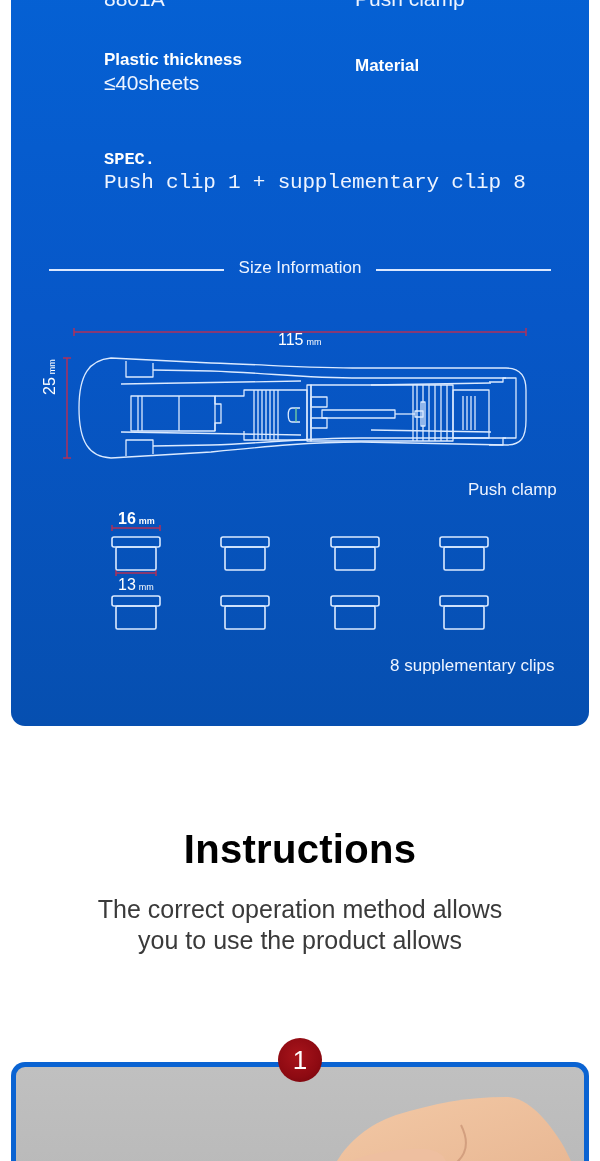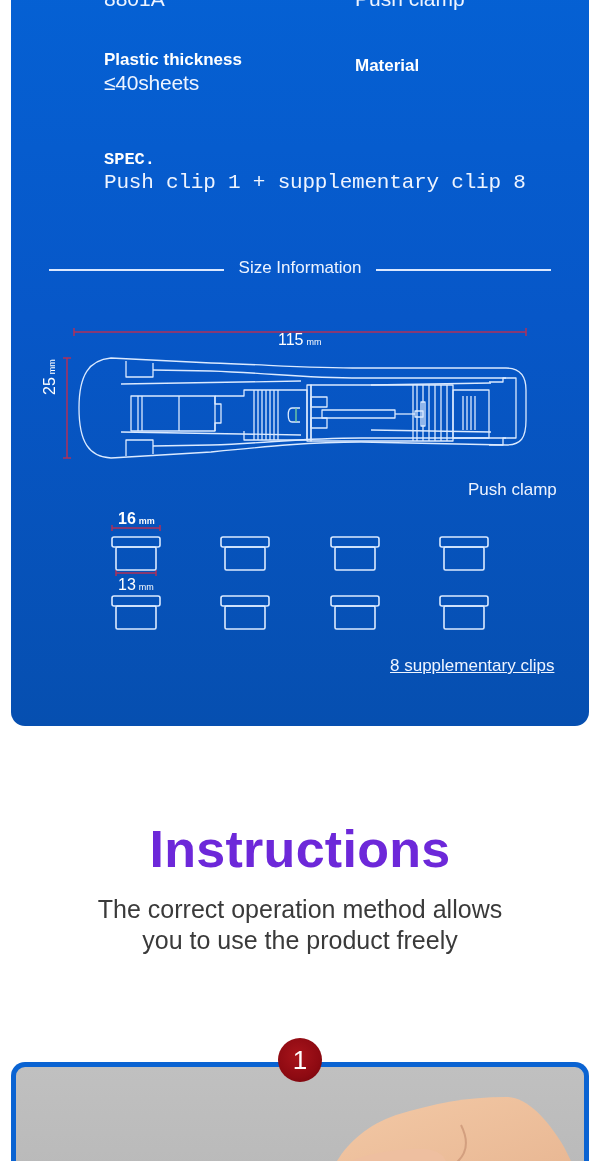--- a/index.html
+++ b/index.html
@@ -24,21 +24,21 @@
   .size-header .title { position: absolute; left: 0; width: 100%; text-align: center; top: 0; font-size: 17px; color: #eef4ff; }
 
   .dim-label { position: absolute; color: #ffffff; font-size: 16px; white-space: nowrap; }
   .dim-label .unit { font-size: 9px; margin-left: 3px; }
 
   .caption { position: absolute; font-size: 17px; color: #eef4ff; white-space: nowrap; }
 
   .diagram { position: absolute; left: 0; top: 0; }
 
   .instructions { position: absolute; left: 0; top: 826px; width: 600px; text-align: center; }
-  .instructions .h1 { font-size: 52px; font-weight: bold; color: #6d28d9; line-height: 46px; letter-spacing: 0.3px; }
+  .instructions .h1 { font-size: 40px; font-weight: bold; color: #000000; line-height: 46px; letter-spacing: 0.3px; }
   .instructions .sub { margin-top: 22px; font-size: 25px; color: #3a3a3a; line-height: 31px; }
 
   .step-frame {
     position: absolute; left: 11px; top: 1062px; width: 578px; height: 120px;
     border: 5px solid #0a63d2; border-bottom: none; border-radius: 14px 14px 0 0;
     background: linear-gradient(180deg, #c0c0c0 0%, #b9b9b9 100%);
     overflow: hidden;
   }
   .step-badge {
     position: absolute; left: 278px; top: 1038px; width: 44px; height: 44px; border-radius: 50%;
@@ -199,28 +199,28 @@
         <rect x="320" y="616" width="48" height="10" rx="2"></rect>
         <rect x="324" y="626" width="40" height="23" rx="1.5"></rect>
       </g>
       <g>
         <rect x="429" y="616" width="48" height="10" rx="2"></rect>
         <rect x="433" y="626" width="40" height="23" rx="1.5"></rect>
       </g>
     </g>
   </svg>
 
-  <div class="caption" style="left:379px; top:676px;text-decoration:underline;">8 supplementary clips</div>
+  <div class="caption" style="left:379px; top:676px;">8 supplementary clips</div>
 </div>
 
 <div class="instructions">
   <div class="h1">Instructions</div>
   <div class="sub">
     <div>The correct operation method allows</div>
-    <div>you to use the product freely</div>
+    <div>you to use the product allows</div>
   </div>
 </div>
 
 <div class="step-frame">
   <svg width="568" height="120" viewBox="0 0 568 120">
     <defs>
       <linearGradient id="skin" x1="0" y1="0" x2="1" y2="1">
         <stop offset="0" stop-color="#f3c9a6"></stop>
         <stop offset="1" stop-color="#e7b591"></stop>
       </linearGradient>

